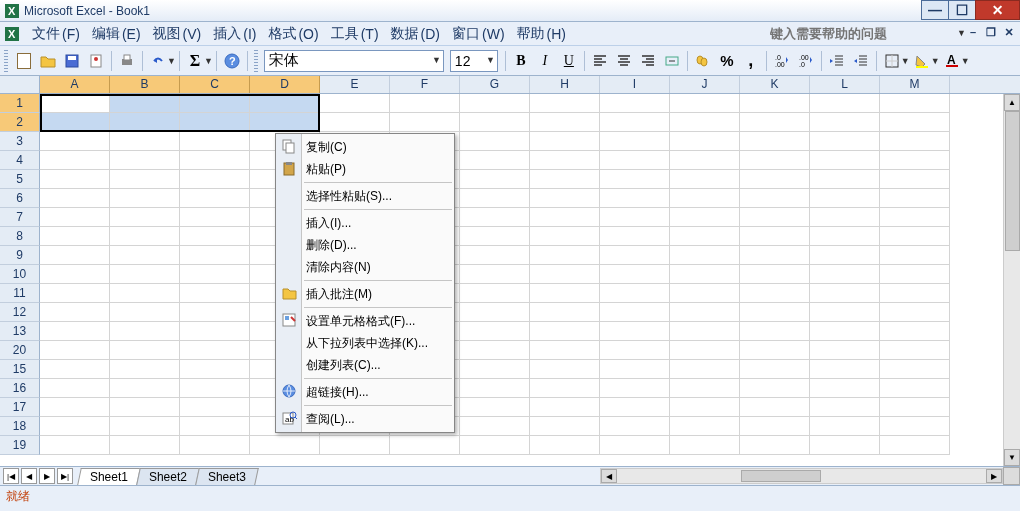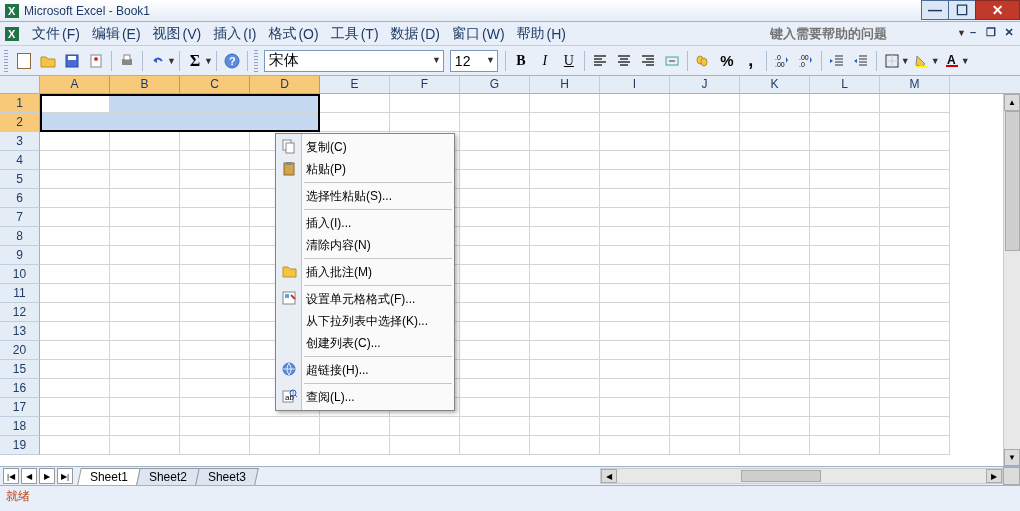--- a/index.html
+++ b/index.html
@@ -677,20 +677,23 @@
       </div>
       <div class="ctxsep"></div>
       <div class="ctxitem">
         <span>选择性粘贴(S)...</span>
       </div>
       <div class="ctxsep"></div>
       <div class="ctxitem">
         <span>插入(I)...</span>
       </div>
       <div class="ctxitem">
+        <span>删除(D)...</span>
+      </div>
+      <div class="ctxitem">
         <span>清除内容(N)</span>
       </div>
       <div class="ctxsep"></div>
       <div class="ctxitem">
         <span class="ci-icon">
           <svg width="16" height="16">
             <path d="M2 4 h5 l2 2 h6 v8 h-13 z" fill="#f4c542" stroke="#b8902a"></path>
           </svg>
         </span>
         <span>插入批注(M)</span>

